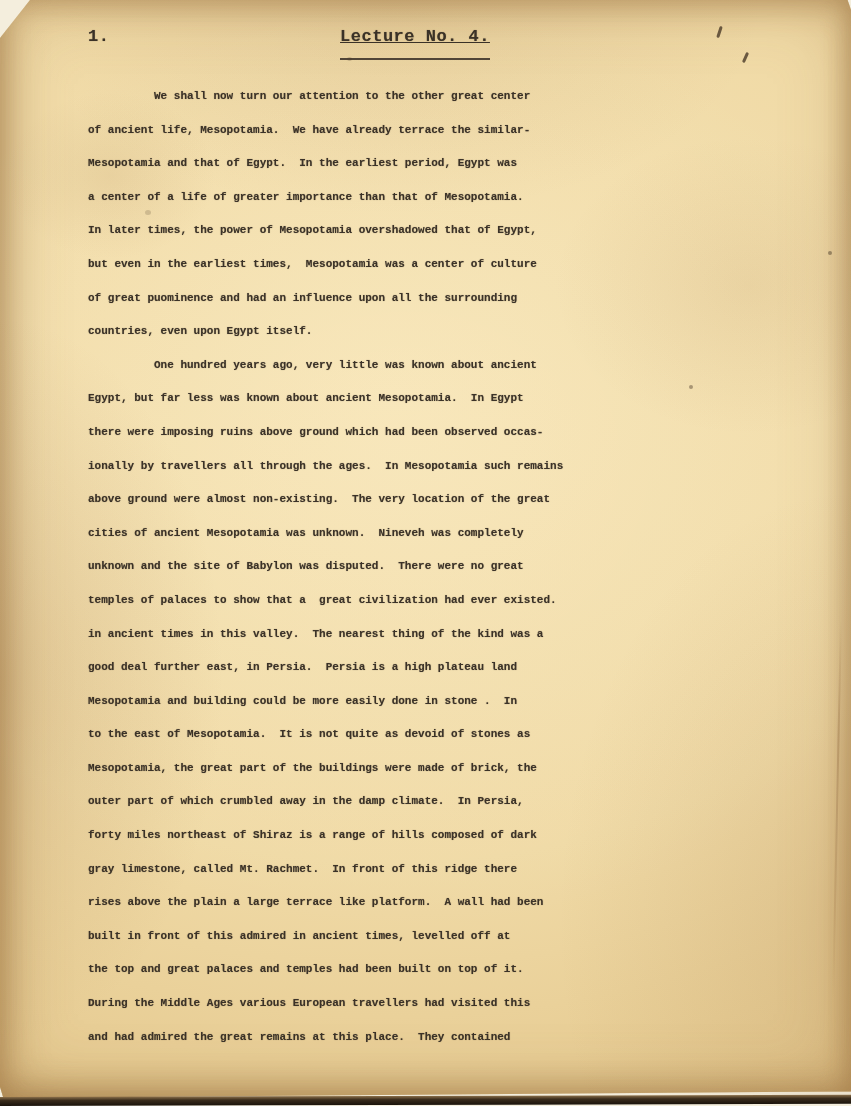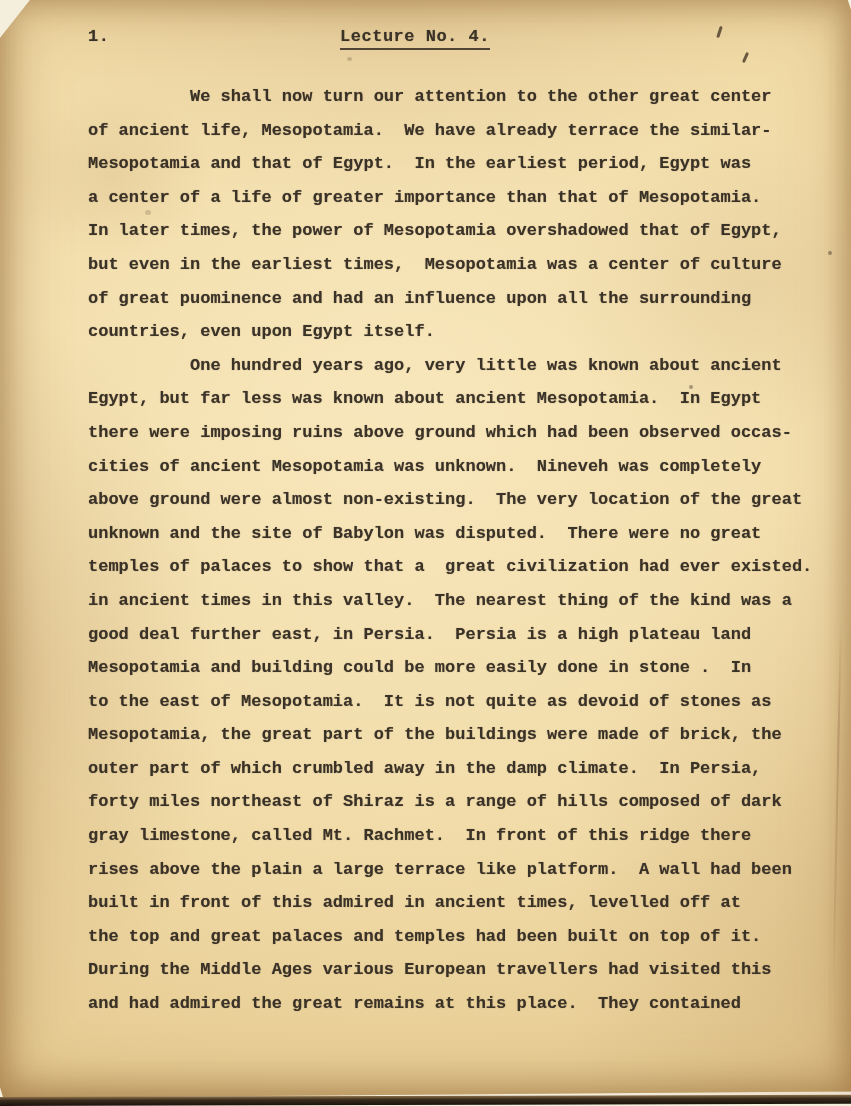--- a/index.html
+++ b/index.html
@@ -74,29 +74,30 @@
     position: absolute;
     left: 0;
     top: 27px;
     width: 830px;
     text-align: center;
     font-size: 17px;
   }
   .title-row .title {
     display: inline-block;
     border-bottom: 2px solid rgba(54, 45, 36, 0.85);
-    padding-bottom: 2px;
+    padding-bottom: 12px;
     letter-spacing: 0.5px;
+    text-decoration: underline;
   }
   .body-text {
     position: absolute;
     left: 88px;
     top: 80px;
     width: 760px;
-    font-size: 17px;
+    font-size: 11px;
   }
   .body-text .line {
     white-space: pre;
     height: 33.6px;
     line-height: 33.6px;
     letter-spacing: 0px;
   }
   
   .speck {
     position: absolute;
@@ -139,22 +140,23 @@
       <div class="line">of ancient life, Mesopotamia.  We have already terrace the similar-</div>
       <div class="line">Mesopotamia and that of Egypt.  In the earliest period, Egypt was</div>
       <div class="line">a center of a life of greater importance than that of Mesopotamia.</div>
       <div class="line">In later times, the power of Mesopotamia overshadowed that of Egypt,</div>
       <div class="line">but even in the earliest times,  Mesopotamia was a center of culture</div>
       <div class="line">of great puominence and had an influence upon all the surrounding</div>
       <div class="line">countries, even upon Egypt itself.</div>
       <div class="line">          One hundred years ago, very little was known about ancient</div>
       <div class="line">Egypt, but far less was known about ancient Mesopotamia.  In Egypt</div>
       <div class="line">there were imposing ruins above ground which had been observed occas-</div>
+      <div class="line">ionally by travellers all through the ages.  In Mesopotamia such remains</div>
+      <div class="line">above ground were almost non-existing.  The very location of the great</div>
       <div class="line">cities of ancient Mesopotamia was unknown.  Nineveh was completely</div>
-      <div class="line">above ground were almost non-existing.  The very location of the great</div>
       <div class="line">unknown and the site of Babylon was disputed.  There were no great</div>
       <div class="line">temples of palaces to show that a  great civilization had ever existed.</div>
       <div class="line">in ancient times in this valley.  The nearest thing of the kind was a</div>
       <div class="line">good deal further east, in Persia.  Persia is a high plateau land</div>
       <div class="line">Mesopotamia and building could be more easily done in stone .  In</div>
       <div class="line">to the east of Mesopotamia.  It is not quite as devoid of stones as</div>
       <div class="line">Mesopotamia, the great part of the buildings were made of brick, the</div>
       <div class="line">outer part of which crumbled away in the damp climate.  In Persia,</div>
       <div class="line">forty miles northeast of Shiraz is a range of hills composed of dark</div>
       <div class="line">gray limestone, called Mt. Rachmet.  In front of this ridge there</div>

